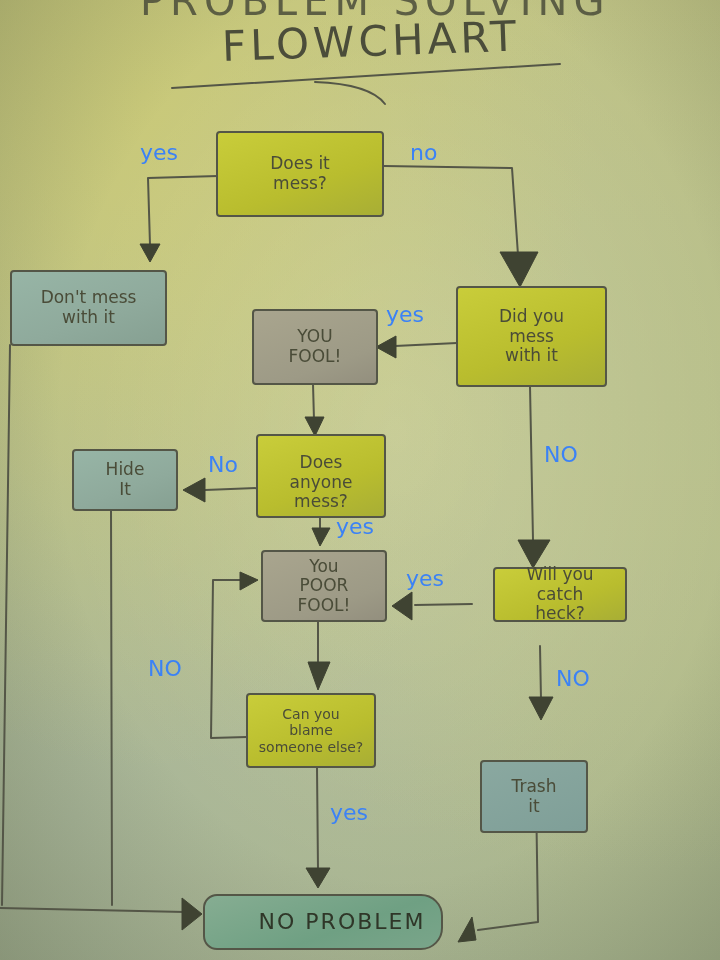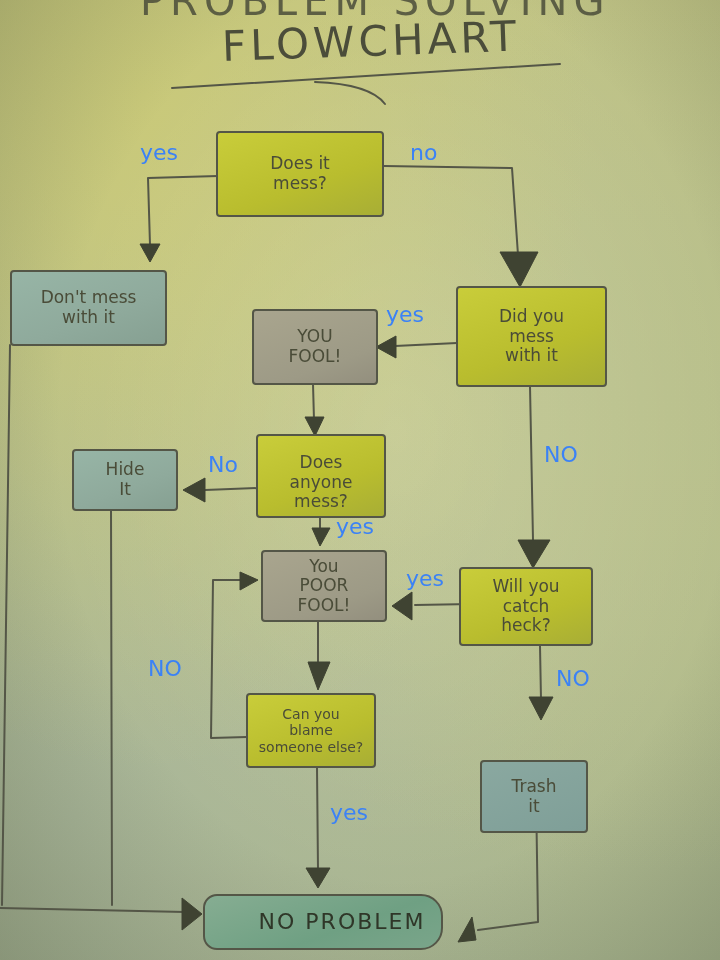--- a/index.html
+++ b/index.html
@@ -175,21 +175,21 @@
 </div>
 
 <div class="node grey" style="left:261px; top:550px; width:126px; height:72px;">
   <div>
     <span>You</span>
     <span>POOR</span>
     <span>FOOL!</span>
   </div>
 </div>
 
-<div class="node yellow" style="left:459px; top:567px; width:134px; height:79px;">
+<div class="node yellow" style="left:493px; top:567px; width:134px; height:55px;">
   <div>
     <span>Will you</span>
     <span>catch</span>
     <span>heck?</span>
   </div>
 </div>
 
 <div class="node yellow" style="left:246px; top:693px; width:130px; height:75px; font-size:14px;">
   <div>
     <span>Can you</span>

